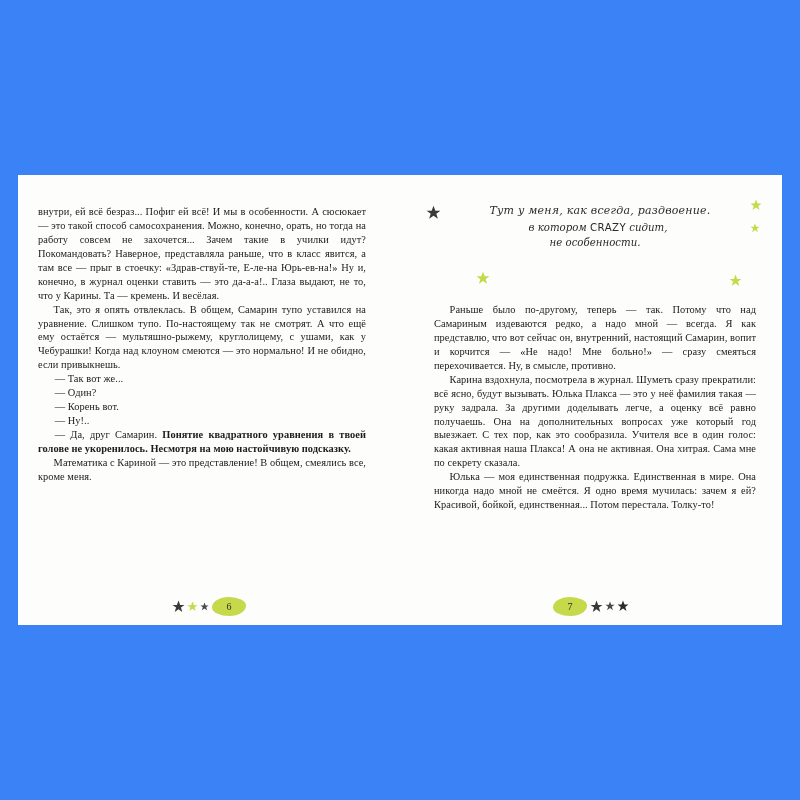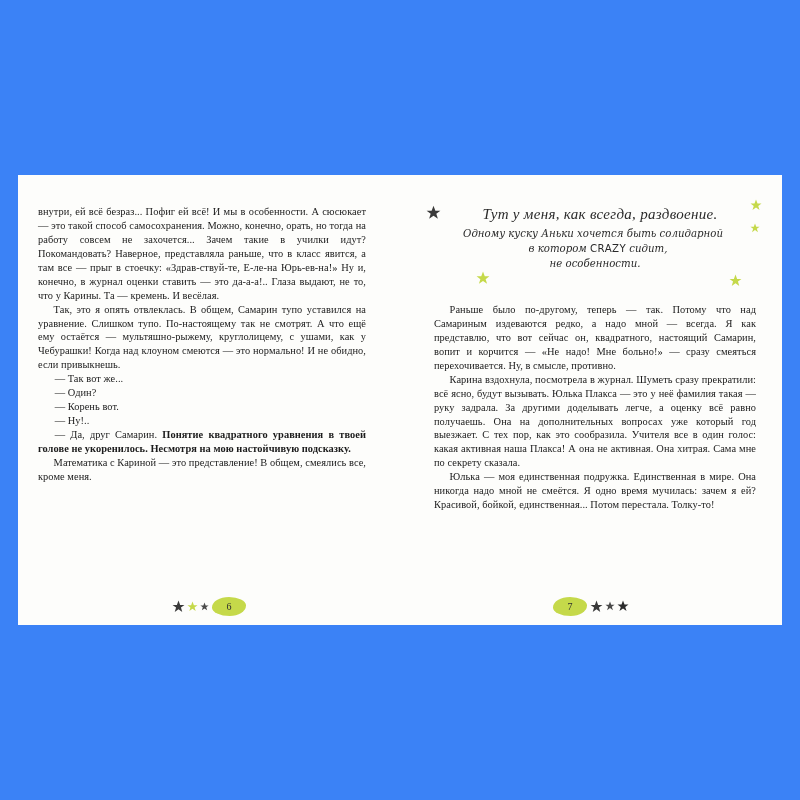--- a/index.html
+++ b/index.html
@@ -86,23 +86,22 @@
   .handnote .ln.l2 { margin-left: -4px; }
   .handnote .ln.l3 { margin-left: 22px; }
   .handnote .ln.l4 { margin-left: 6px; }
   .handnote .crazy {
     font-family: "DejaVu Sans", sans-serif;
     font-style: normal;
     font-weight: normal;
     letter-spacing: 0.04em;
   }
   .handnote .big {
-    font-size: 15px;
+    font-size: 11px;
     letter-spacing: 0.02em;
-    font-family: Liberation Serif, serif;
   }
   .star {
     position: absolute;
     display: block;
   }
   .star svg { display: block; }
   
   .footer {
     position: absolute;
     bottom: 6px;
@@ -201,27 +200,26 @@
               <polygon points="12,1 15,9 23,9 16.5,14 19,22 12,17 5,22 7.5,14 1,9 9,9" fill="#c5d94a"></polygon>
             </svg>
         </span>
         <span class="star" style="right:14px; bottom:0px;">
           <svg width="13" height="13" viewBox="0 0 24 24">
               <polygon points="12,1 15,9 23,9 16.5,14 19,22 12,17 5,22 7.5,14 1,9 9,9" fill="#c5d94a"></polygon>
             </svg>
         </span>
 
         <span class="ln l1 big">Тут у меня, как всегда, раздвоение.</span>
-        <span class="ln l2">Одному куску Аньки хочется быть солидарной</span>
         <span class="ln l4"><span>в котором </span><span class="crazy">CRAZY</span><span> сидит,</span></span>
         <span class="ln">не особенности.</span>
       </div>
 
       <div class="text-col">
-        <p>Раньше было по-другому, теперь — так. Потому что над Самариным издеваются редко, а надо мной — всегда. Я как представлю, что вот сейчас он, квадратного, настоящий Самарин, вопит и корчится — «Не надо! Мне больно!» — сразу смеяться перехочивается. Ну, в смысле, противно.</p>
+        <p>Раньше было по-другому, теперь — так. Потому что над Самариным издеваются редко, а надо мной — всегда. Я как представлю, что вот сейчас он, внутренний, настоящий Самарин, вопит и корчится — «Не надо! Мне больно!» — сразу смеяться перехочивается. Ну, в смысле, противно.</p>
         <p>Карина вздохнула, посмотрела в журнал. Шуметь сразу прекратили: всё ясно, будут вызывать. Юлька Плакса — это у неё фамилия такая — руку задрала. За другими доделывать легче, а оценку всё равно получаешь. Она на дополнительных вопросах уже который год выезжает. С тех пор, как это сообразила. Учителя все в один голос: какая активная наша Плакса! А она не активная. Она хитрая. Сама мне по секрету сказала.</p>
         <p>Юлька — моя единственная подружка. Единственная в мире. Она никогда надо мной не смеётся. Я одно время мучилась: зачем я ей? Красивой, бойкой, единственная... Потом перестала. Толку-то!</p>
       </div>
 
       <div class="footer">
         <div class="folio-wrap">
           <span class="blob">
             <span>7</span>
           </span>
           <span class="mini-stars">

